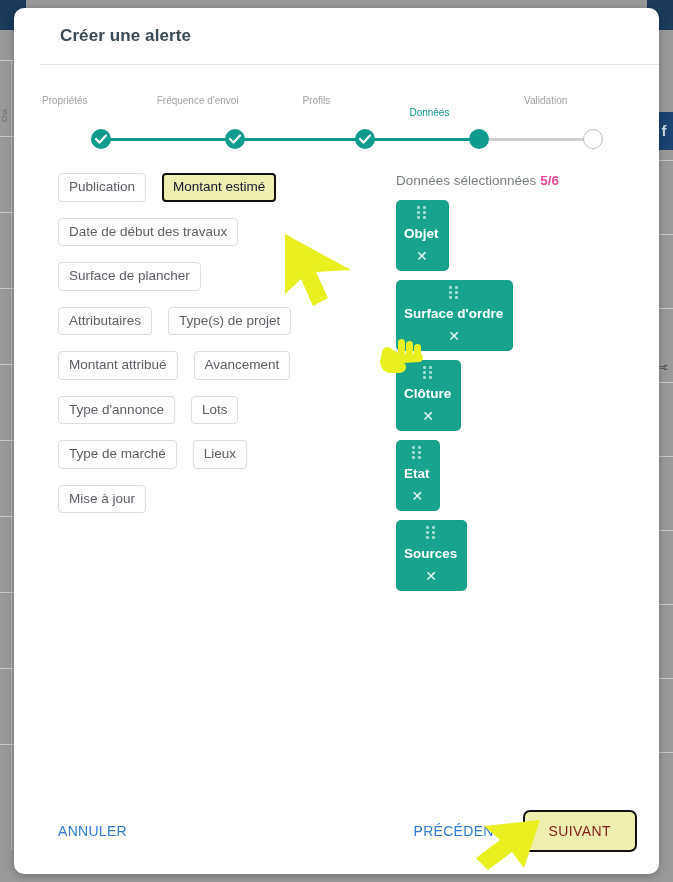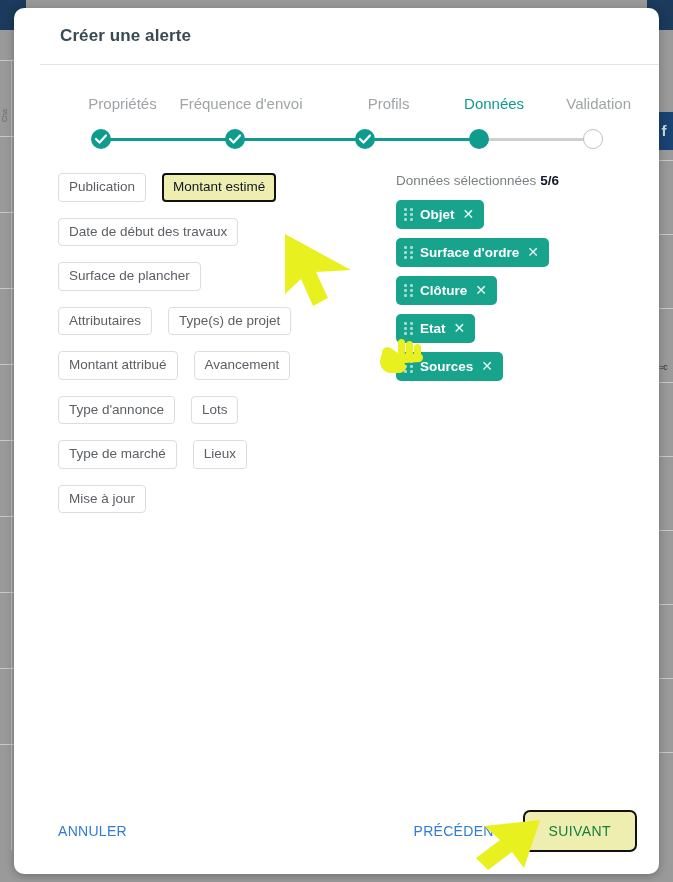--- a/index.html
+++ b/index.html
@@ -81,21 +81,21 @@
   }
   .modal-title {
     font-size: 17px; font-weight: bold; color: #3a4a55;
     letter-spacing: .1px;
   }
 
   
   .stepper { position: relative; margin: 30px 28px 0 28px; height: 60px; }
   .step-labels { display: flex; }
   .step-label {
-    font-size: 15px; color: #a0a4a7; text-align: right;
+    font-size: 10px; color: #a0a4a7; text-align: left;
     white-space: nowrap;
   }
   .step-label.active { color: #0f9b8e; }
   .step-track {
     position: absolute; left: 0; right: 0; top: 42px; height: 3px;
   }
   .track-line {
     position: absolute; top: 1px; height: 3px; border-radius: 2px;
   }
   .track-done { background: #0f9b8e; }
@@ -109,21 +109,21 @@
   .step-dot.todo { background: #ffffff; border: 1.6px solid #bfbfbf; }
   .step-dot svg { display: block; }
 
   
   .columns { display: flex; padding: 18px 28px 0 44px; }
   .col-left { width: 320px; }
   .col-right { width: 246px; padding-left: 18px; }
   .col-heading {
     font-size: 13.5px; color: #7b8084; margin-bottom: 12px;
   }
-  .col-heading .count { color: #0f172a; font-weight: bold; }
+  .col-heading .count { color: #ec4899; font-weight: bold; }
 
   .chips { display: flex; flex-wrap: wrap; gap: 16px; max-width: 250px; }
   .chip {
     border: 1px solid #dddddd;
     border-radius: 4px;
     background: #ffffff;
     color: #5c6065;
     font-size: 13.5px;
     padding: 6px 10px 7px 10px;
     line-height: 1;
@@ -138,20 +138,21 @@
 
   .sel-chips { display: flex; flex-direction: column; gap: 9px; align-items: flex-start; }
   .sel-chip {
     background: #17a38c;
     border-radius: 5px;
     color: #ffffff;
     font-size: 13.5px; font-weight: bold;
     padding: 6px 10px 7px 8px;
     display: inline-flex; align-items: center; gap: 7px;
     white-space: nowrap;
+    flex-direction: column;
   }
   .grip { display: grid; grid-template-columns: 3px 3px; gap: 2px 3px; }
   .grip i { width: 3px; height: 3px; background: #9fdccf; border-radius: 1px; display: block; }
   .sel-x { font-size: 14px; font-weight: normal; color: #eafaf5; margin-left: 1px; }
 
   
   .footer {
     position: absolute; left: 0; right: 0; bottom: 0;
     height: 86px;
     display: flex; align-items: center;
@@ -160,21 +161,21 @@
     color: #2f7bd6; font-size: 14px; letter-spacing: .3px;
     background: none; border: none; padding: 6px 8px; cursor: pointer;
     font-family: "Liberation Sans", sans-serif;
   }
   .footer-left { position: absolute; left: 36px; }
   .footer-right { position: absolute; right: 22px; display: flex; align-items: center; gap: 12px; }
   .btn-next {
     background: #eeeeb0;
     border: 2px solid #111111;
     border-radius: 7px;
-    color: #15803d; font-size: 14px; letter-spacing: .4px;
+    color: #7f1d1d; font-size: 14px; letter-spacing: .4px;
     padding: 11px 24px; cursor: pointer;
     font-family: "Liberation Sans", sans-serif;
   }
 
   
   .cursor-arrow { position: absolute; }
   .hand-cursor { position: absolute; }
 </style>
 </head>
 <body>
@@ -217,21 +218,21 @@
 
     <div class="modal-header">
       <div class="modal-title">Créer une alerte</div>
     </div>
 
     <div class="stepper">
       <div class="step-labels" id="stepLabels">
           <div class="step-label" style="width: 118px;">Propriétés</div>
           <div class="step-label" style="width: 150px;">Fréquence d'envoi</div>
           <div class="step-label" style="width: 110px;">Profils</div>
-          <div class="step-label active" style="width: 118px;">Données</div>
+          <div class="step-label active" style="width: 118px; margin-top: 12px;">Données</div>
           <div class="step-label" style="width: 110px;">Validation</div>
         </div>
       <div class="step-track" id="stepTrack">
           <div class="track-line track-done" style="left: 59px; width: 378px;"></div>
           <div class="track-line track-todo" style="left: 437px; width: 114px;"></div>
           <div class="step-dot done" style="left: 59px;">
             <svg width="20" height="20" viewBox="0 0 20 20">
               <polyline points="5,10 8.5,13.5 15,6.5" fill="none" stroke="#ffffff" stroke-width="2.2" stroke-linecap="round" stroke-linejoin="round"></polyline>
             </svg>
           </div>

